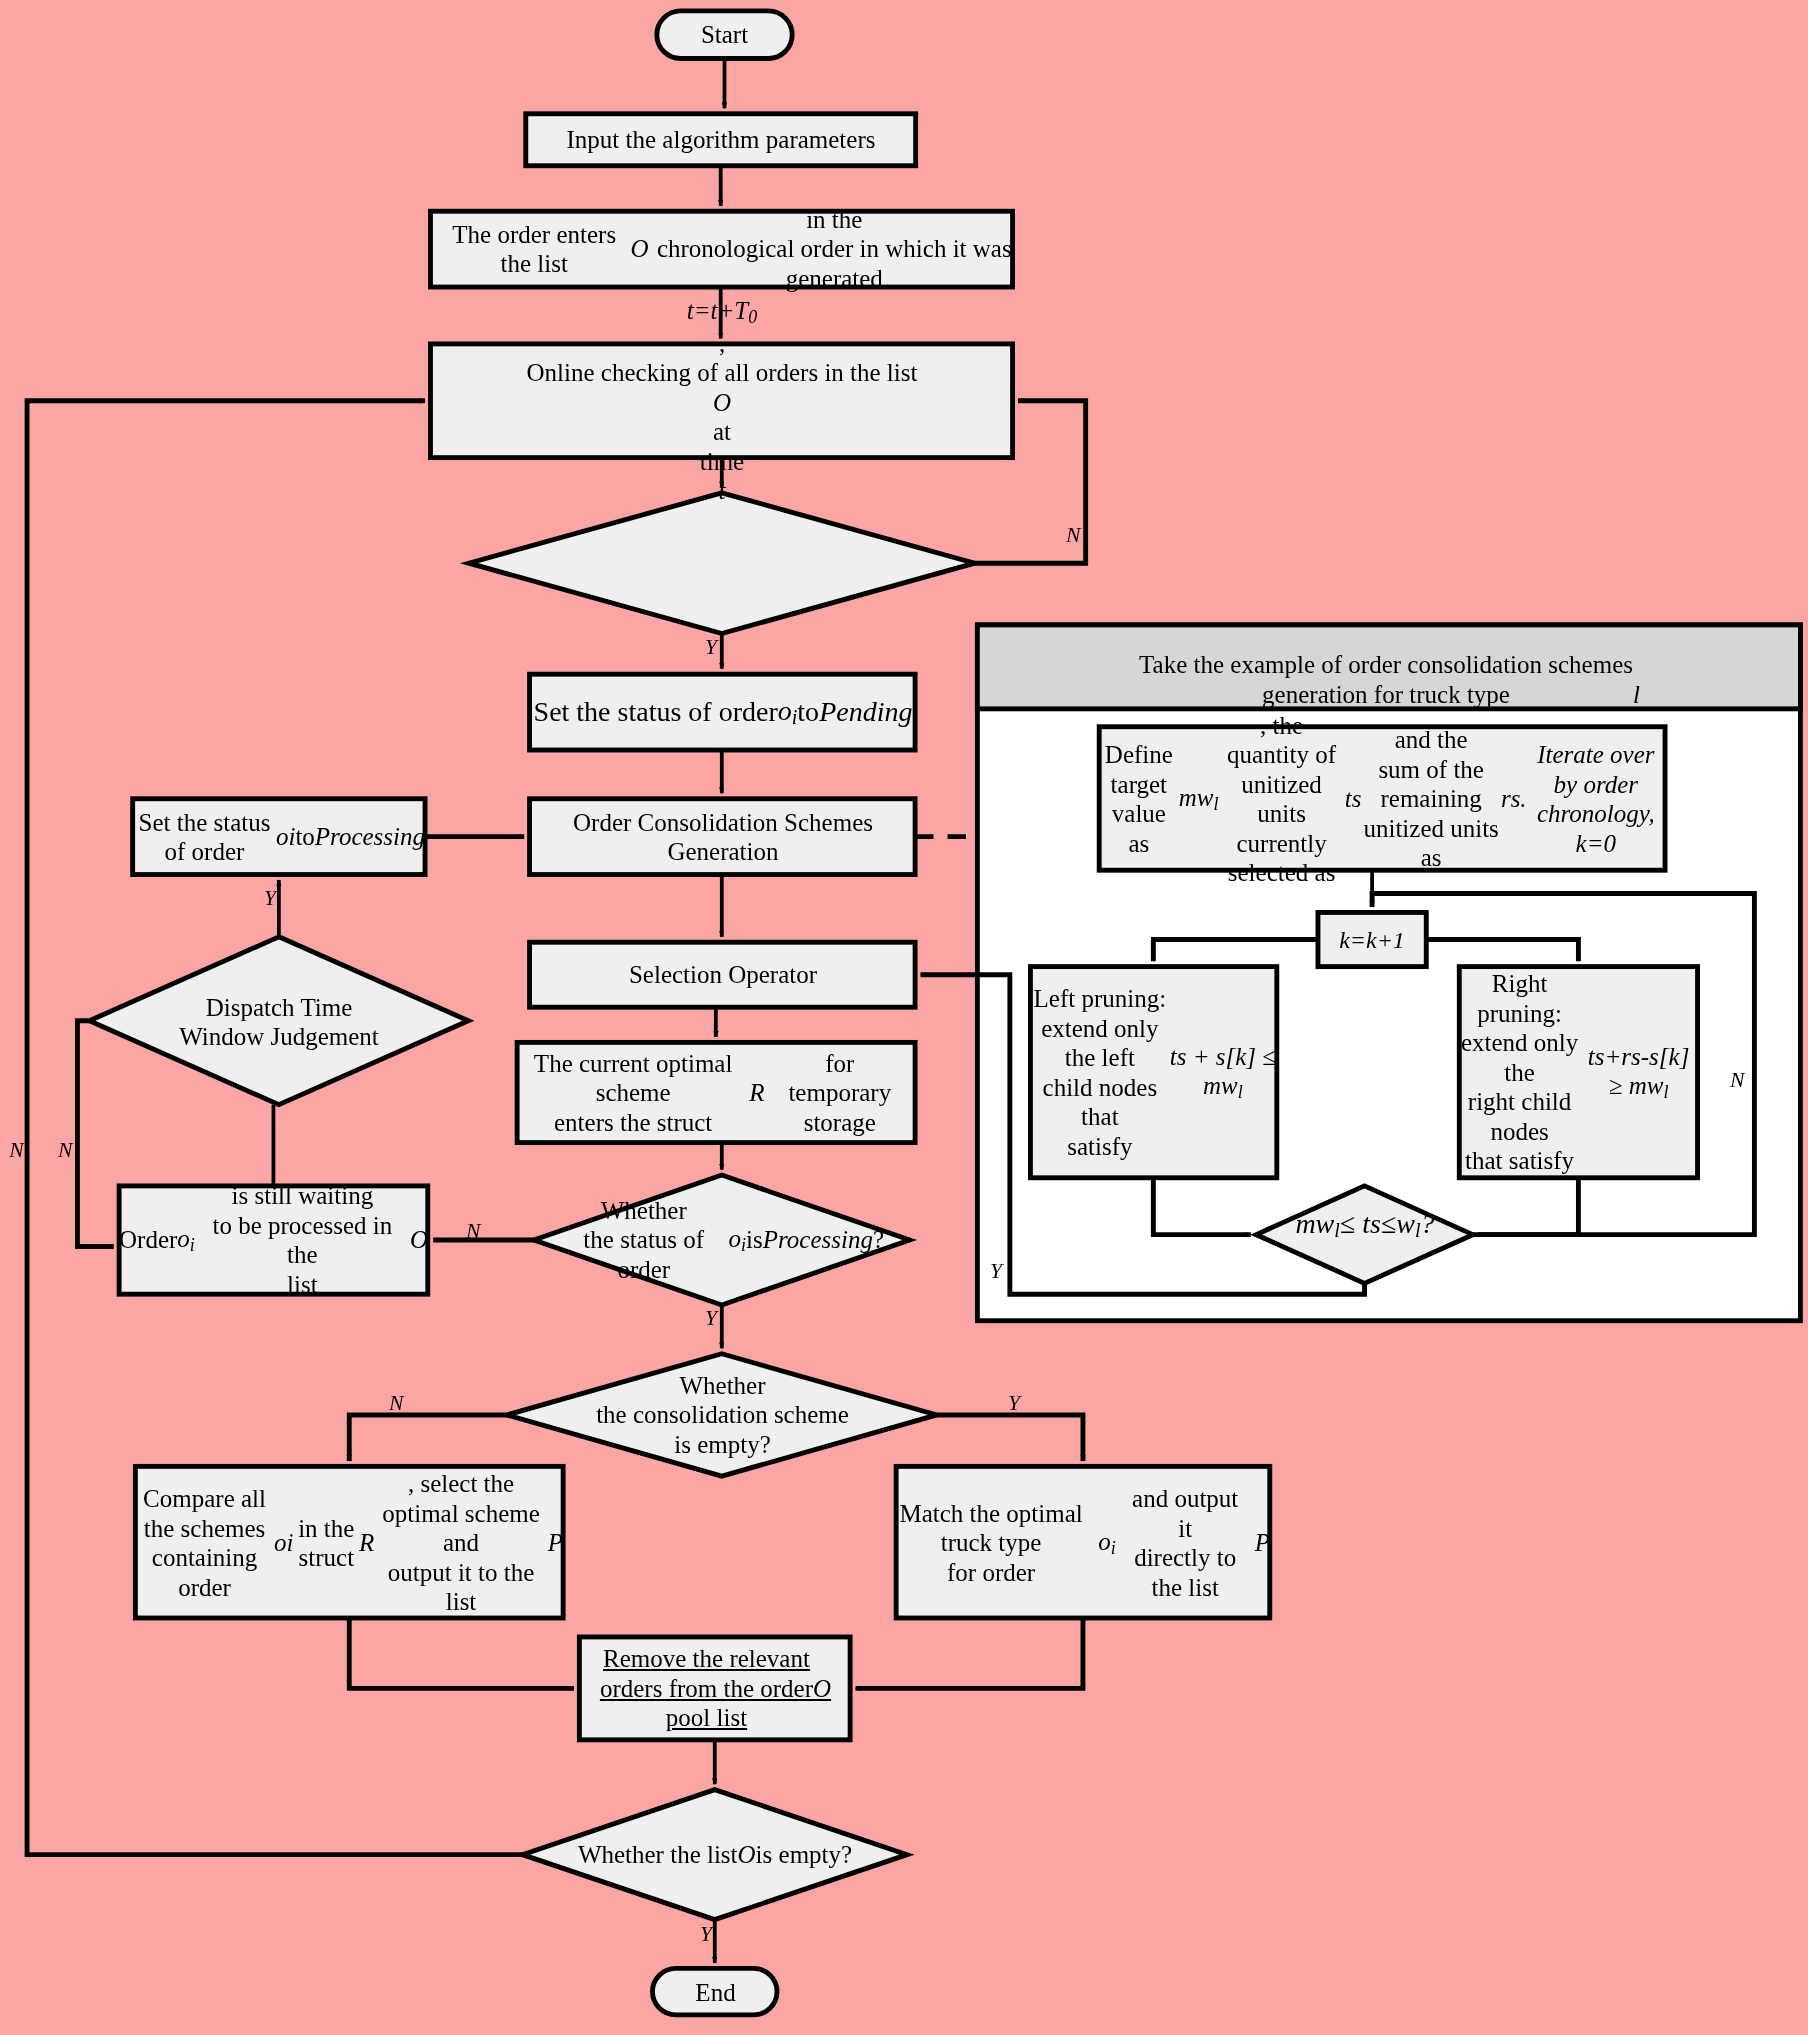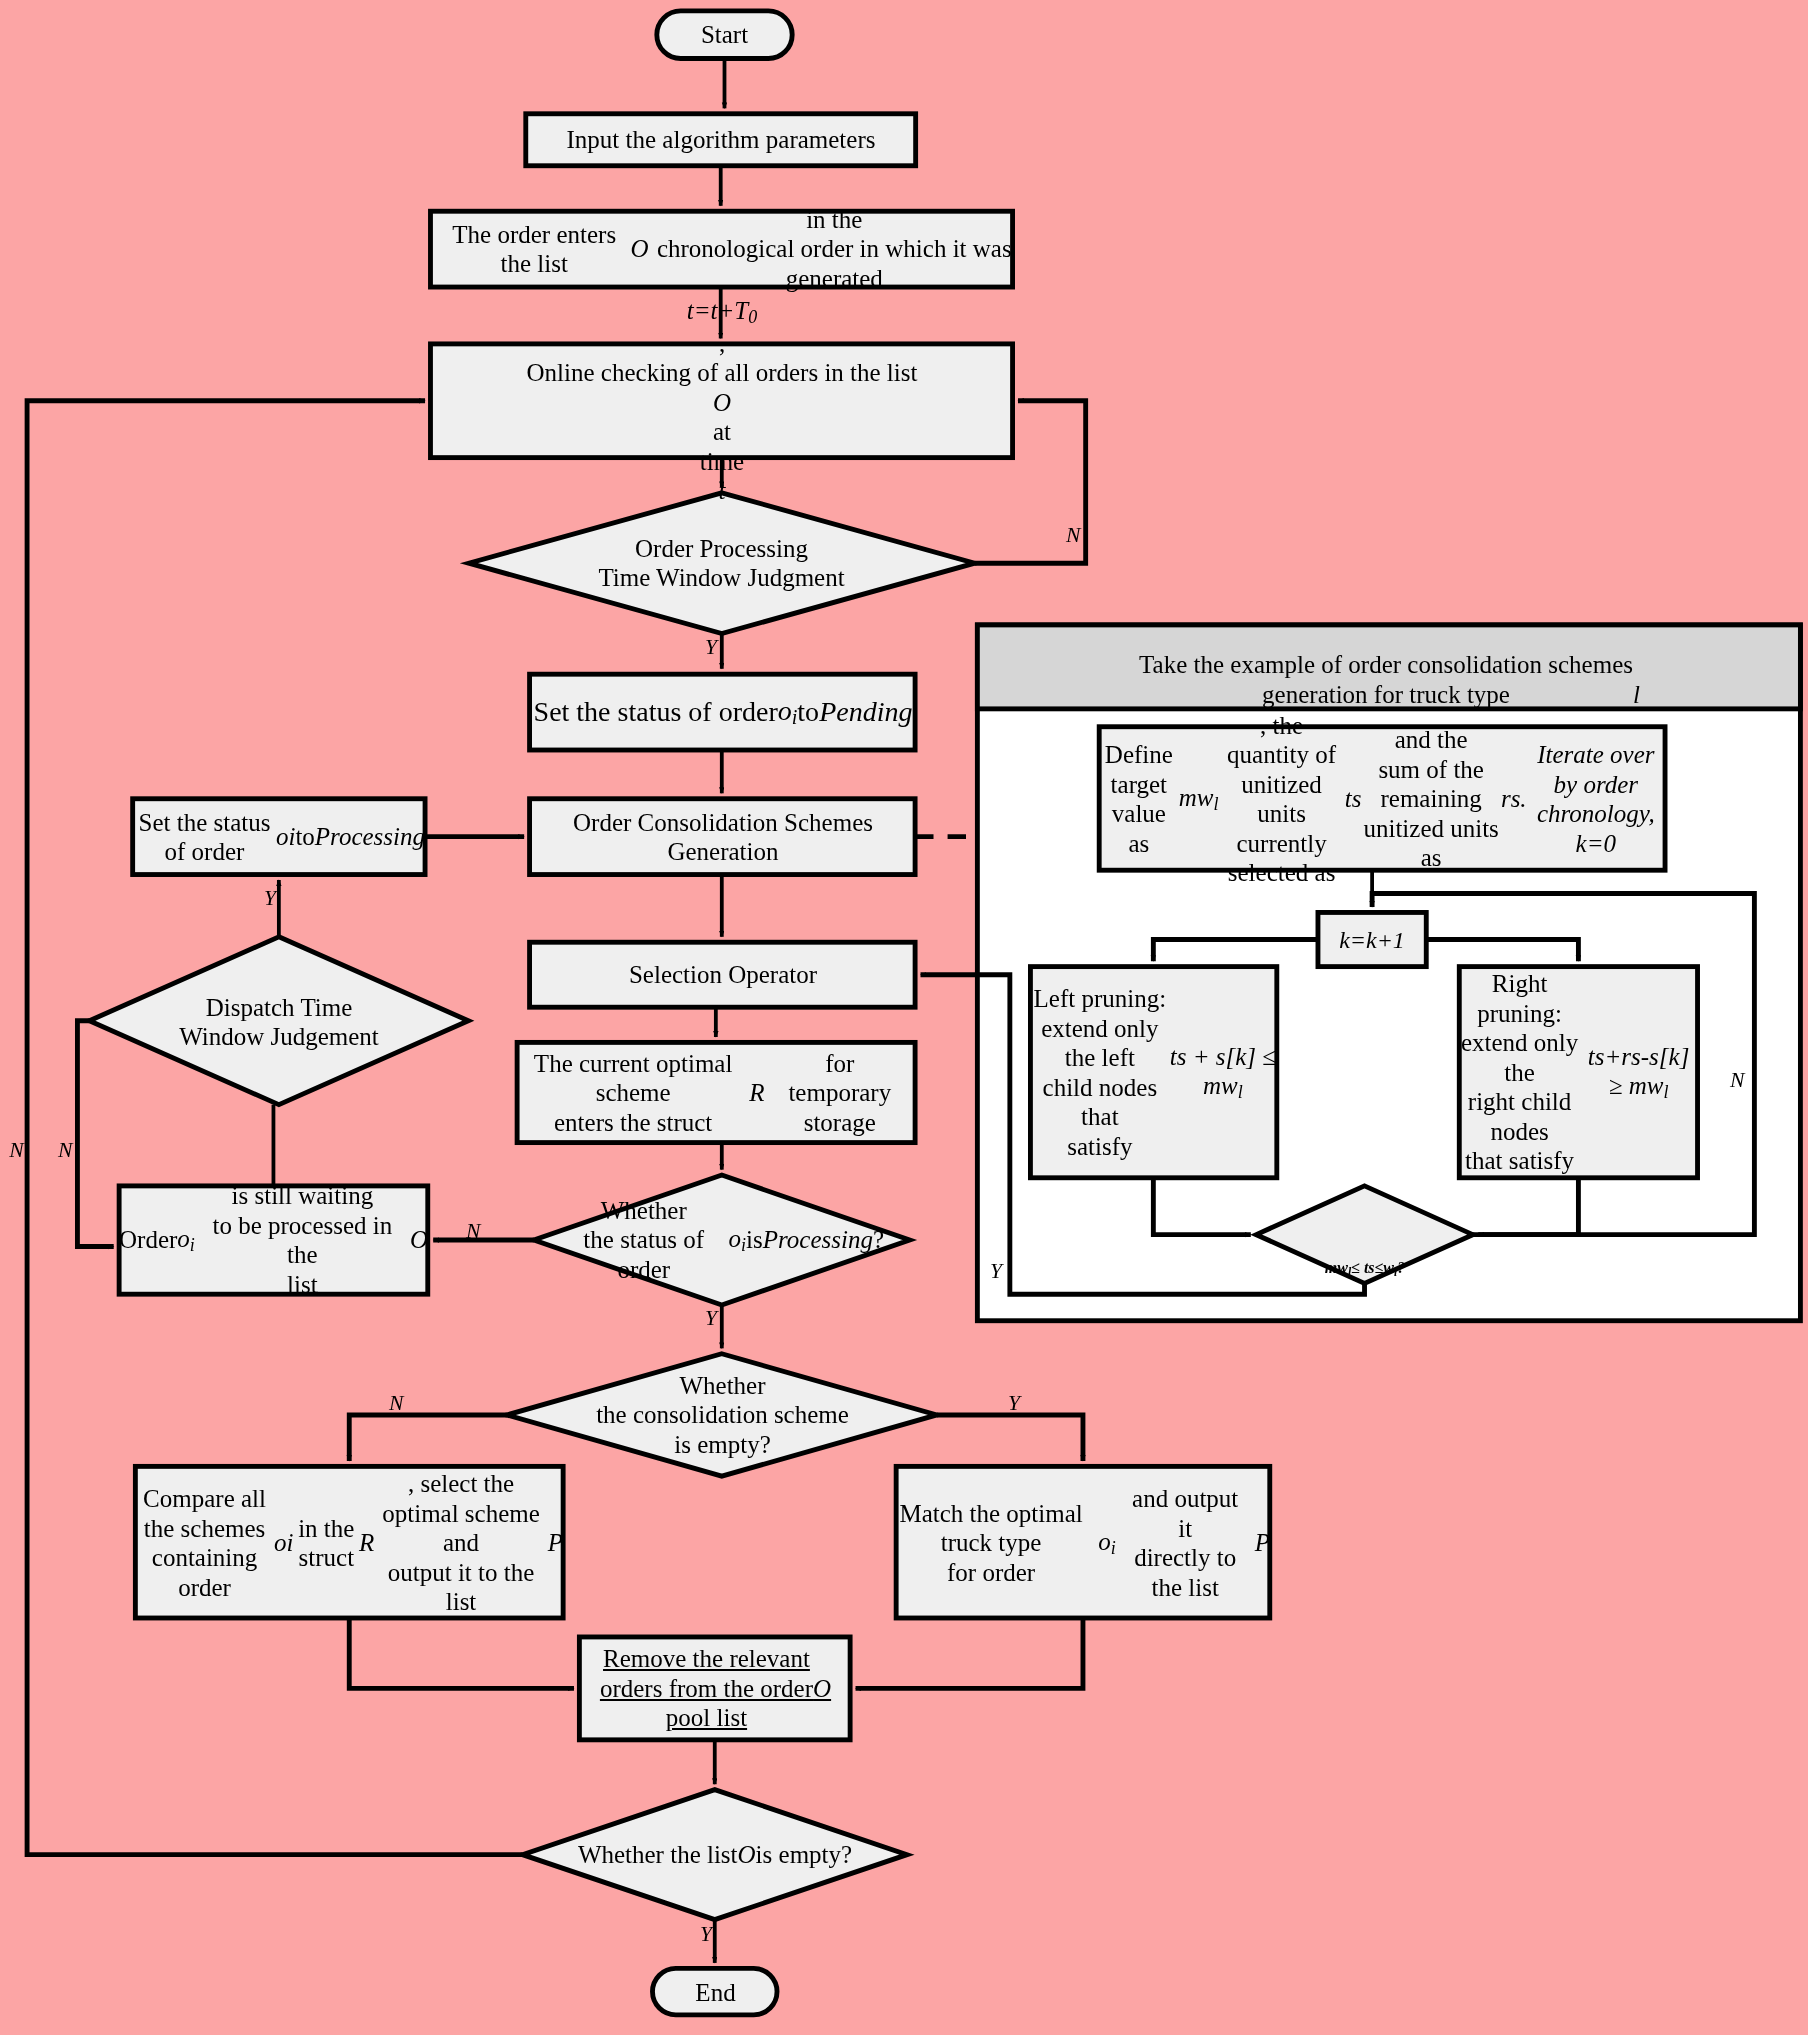--- a/index.html
+++ b/index.html
@@ -156,21 +156,20 @@
 </svg>
 
 <div class="node-txt" style="left:657px;top:10.8px;width:135px;height:48px;font-size:25px;">Start</div>
 
 <div class="node-txt" style="left:526px;top:114px;width:390px;height:52px;font-size:25px;">Input the algorithm parameters</div>
 
 <div class="node-txt" style="left:438px;top:211px;width:582px;height:76px;font-size:25px;">The order enters the list <span class="it">O</span> in the<br>chronological order in which it was generated</div>
 
 <div class="node-txt" style="left:431px;top:344px;width:582px;height:114px;font-size:25px;flex-direction:column;"><span class="it">t=t+T<span class="sub">0</span></span> ,<br>Online checking of all orders in the list <span class="it">O</span> at<br>time <span class="it">t</span></div>
 
-<div class="node-txt" style="left:559px;top:528px;width:325px;height:70px;font-size:25px;">Order Processing<br>Time Window Judgment</div>
 
 <div class="node-txt" style="left:530px;top:674px;width:386px;height:76px;font-size:28px;">Set the status of order <span class="it">o<span class="sub">i</span></span> to<br><span class="it">Pending</span></div>
 
 <div class="node-txt" style="left:530px;top:799px;width:386px;height:76px;font-size:25px;">Order Consolidation Schemes<br>Generation</div>
 
 <div class="node-txt" style="left:133px;top:799px;width:292px;height:76px;font-size:25px;">Set the status of order<br><span class="it">oi</span> to <span class="it">Processing</span></div>
 
 <div class="node-txt" style="left:133px;top:987px;width:292px;height:70px;font-size:25px;">Dispatch Time<br>Window Judgement</div>
 
 <div class="node-txt" style="left:530px;top:942px;width:386px;height:65px;font-size:25px;">Selection Operator</div>
@@ -196,21 +195,21 @@
 <div class="node-txt" style="left:978px;top:625px;width:823px;height:84px;font-size:25px;align-items:flex-end;">Take the example of order consolidation schemes<br>generation for truck type <span class="it">l</span></div>
 
 <div class="node-txt" style="left:1099px;top:727px;width:566px;height:144px;font-size:25px;">Define target value as <span class="it">mw<span class="sub">l</span></span>, the quantity of<br>unitized units currently selected as <span class="it">ts</span> and the<br>sum of the remaining unitized units as <span class="it">rs.</span><br><span class="it">Iterate over by order chronology, k=0</span></div>
 
 <div class="node-txt" style="left:1318px;top:913px;width:108px;height:54px;font-size:24px;"><span class="it">k=k+1</span></div>
 
 <div class="node-txt" style="left:1031px;top:967px;width:246px;height:211px;font-size:25px;">Left pruning:<br>extend only the left<br>child nodes that<br>satisfy<br><span class="it">ts + s[k] ≤ mw<span class="sub">l</span></span></div>
 
 <div class="node-txt" style="left:1460px;top:967px;width:238px;height:211px;font-size:25px;">Right pruning:<br>extend only the<br>right child nodes<br>that satisfy<br><span class="it">ts+rs-s[k] ≥ mw<span class="sub">l</span></span></div>
 
-<div class="node-txt" style="left:1262px;top:1252px;width:206px;height:35px;font-size:16px;font-weight:bold;"><span class="it">mw<span class="sub">l</span>≤ ts≤w<span class="sub">l</span>?</span></div>
+<div class="node-txt" style="left:1262px;top:1208px;width:206px;height:35px;font-size:28px;"><span class="it">mw<span class="sub">l</span>≤ ts≤w<span class="sub">l</span>?</span></div>
 
 <div class="lbl" style="left:1066px;top:525px;">N</div>
 <div class="lbl" style="left:705px;top:637px;">Y</div>
 <div class="lbl" style="left:264px;top:888px;">Y</div>
 <div class="lbl" style="left:58px;top:1140px;">N</div>
 <div class="lbl" style="left:9.2px;top:1140px;">N</div>
 <div class="lbl" style="left:466px;top:1221px;">N</div>
 <div class="lbl" style="left:705px;top:1308px;">Y</div>
 <div class="lbl" style="left:389px;top:1393px;">N</div>
 <div class="lbl" style="left:1008px;top:1393px;">Y</div>

